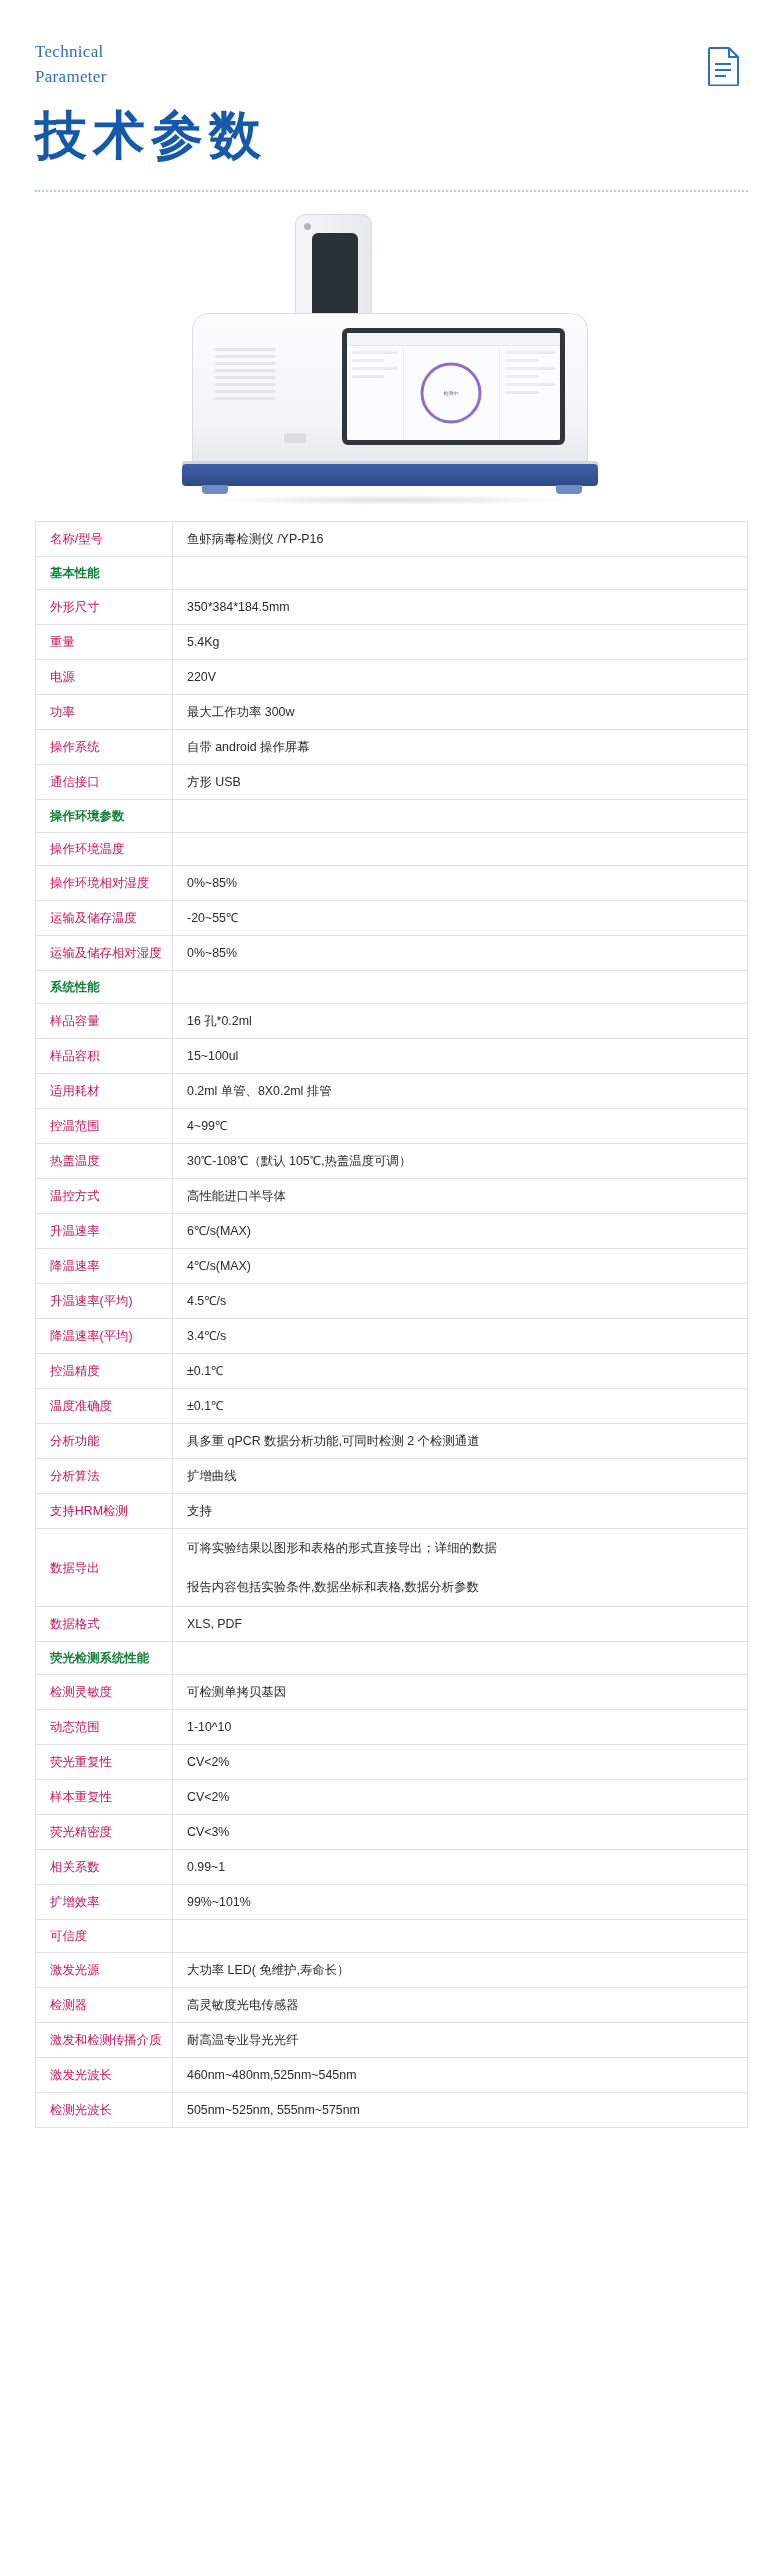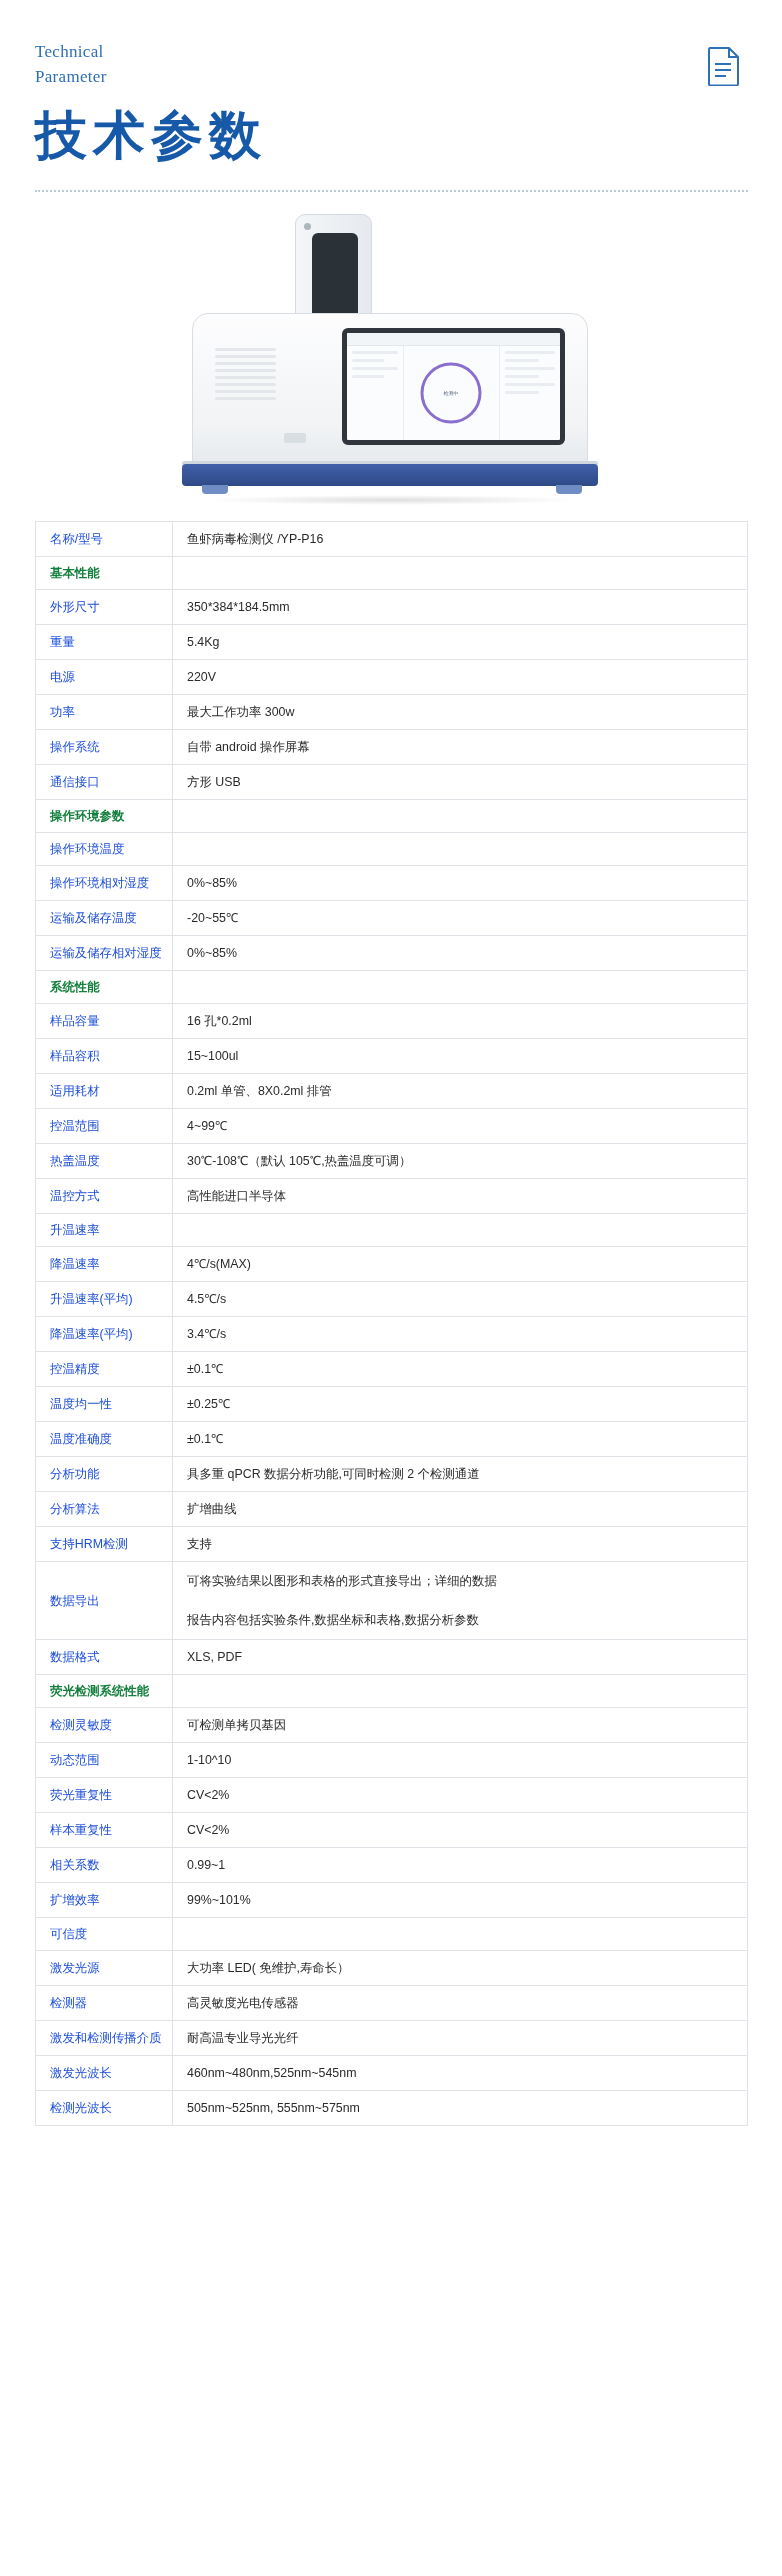--- a/index.html
+++ b/index.html
@@ -239,21 +239,21 @@
   }
   .cell-k {
     width: 137px;
     flex: 0 0 137px;
     padding: 7px 10px 7px 14px;
     font-size: 12.4px;
     line-height: 18px;
     border-right: 1px solid #dfe3e7;
     display: flex;
     align-items: center;
-    color: #1d4ed8;
+    color: #be185d;
   }
   .cell-v {
     flex: 1 1 auto;
     padding: 7px 12px 7px 14px;
     font-size: 12.4px;
     line-height: 20px;
     display: flex;
     align-items: center;
     color: #2b2b2b;
   }
@@ -414,40 +414,37 @@
       <div class="row">
         <div class="cell-k">热盖温度</div>
         <div class="cell-v">30℃-108℃（默认 105℃,热盖温度可调）</div>
       </div>
       <div class="row">
         <div class="cell-k">温控方式</div>
         <div class="cell-v">高性能进口半导体</div>
       </div>
       <div class="row">
         <div class="cell-k">升温速率</div>
+        <div class="cell-v">6℃/s(MAX)</div>
       </div>
       <div class="row">
         <div class="cell-k">降温速率</div>
         <div class="cell-v">4℃/s(MAX)</div>
       </div>
       <div class="row">
         <div class="cell-k">升温速率(平均)</div>
         <div class="cell-v">4.5℃/s</div>
       </div>
       <div class="row">
         <div class="cell-k">降温速率(平均)</div>
         <div class="cell-v">3.4℃/s</div>
       </div>
       <div class="row">
         <div class="cell-k">控温精度</div>
         <div class="cell-v">±0.1℃</div>
-      </div>
-      <div class="row">
-        <div class="cell-k">温度均一性</div>
-        <div class="cell-v">±0.25℃</div>
       </div>
       <div class="row">
         <div class="cell-k">温度准确度</div>
         <div class="cell-v">±0.1℃</div>
       </div>
       <div class="row">
         <div class="cell-k">分析功能</div>
         <div class="cell-v">具多重 qPCR 数据分析功能,可同时检测 2 个检测通道</div>
       </div>
       <div class="row">
@@ -483,20 +480,24 @@
       </div>
       <div class="row">
         <div class="cell-k">荧光重复性</div>
         <div class="cell-v">CV&lt;2%</div>
       </div>
       <div class="row">
         <div class="cell-k">样本重复性</div>
         <div class="cell-v">CV&lt;2%</div>
       </div>
       <div class="row">
+        <div class="cell-k">荧光精密度</div>
+        <div class="cell-v">CV&lt;3%</div>
+      </div>
+      <div class="row">
         <div class="cell-k">相关系数</div>
         <div class="cell-v">0.99~1</div>
       </div>
       <div class="row">
         <div class="cell-k">扩增效率</div>
         <div class="cell-v">99%~101%</div>
       </div>
       <div class="row">
         <div class="cell-k">可信度</div>
       </div>

